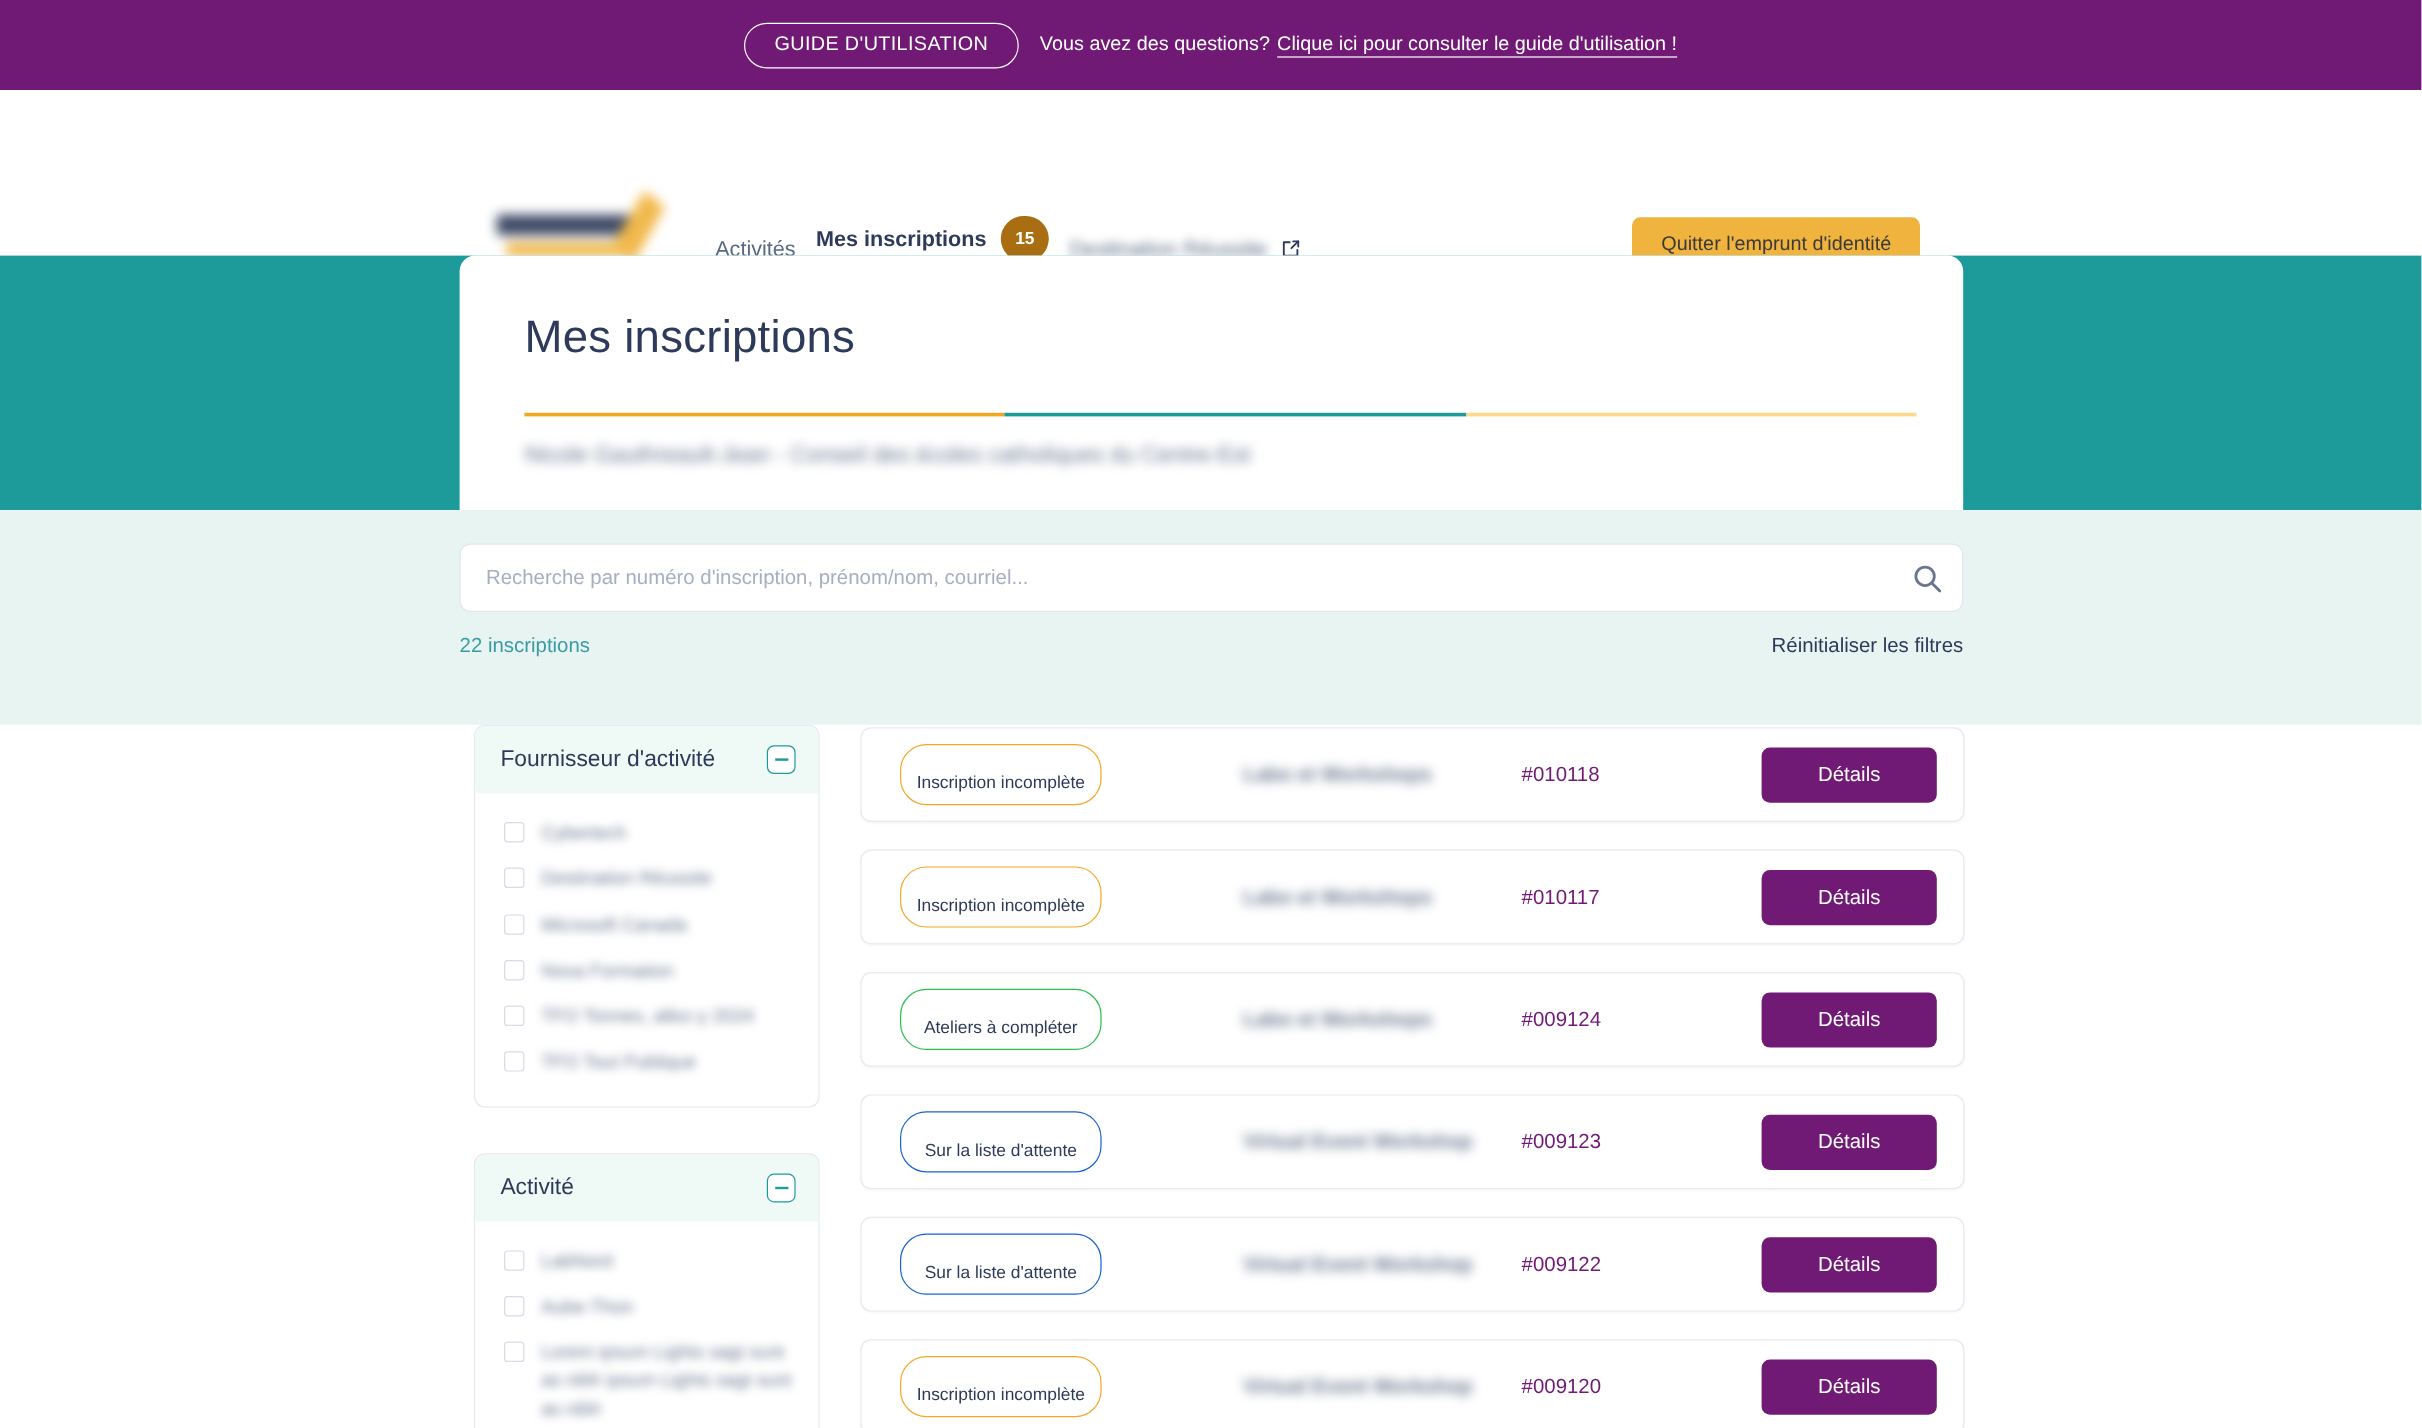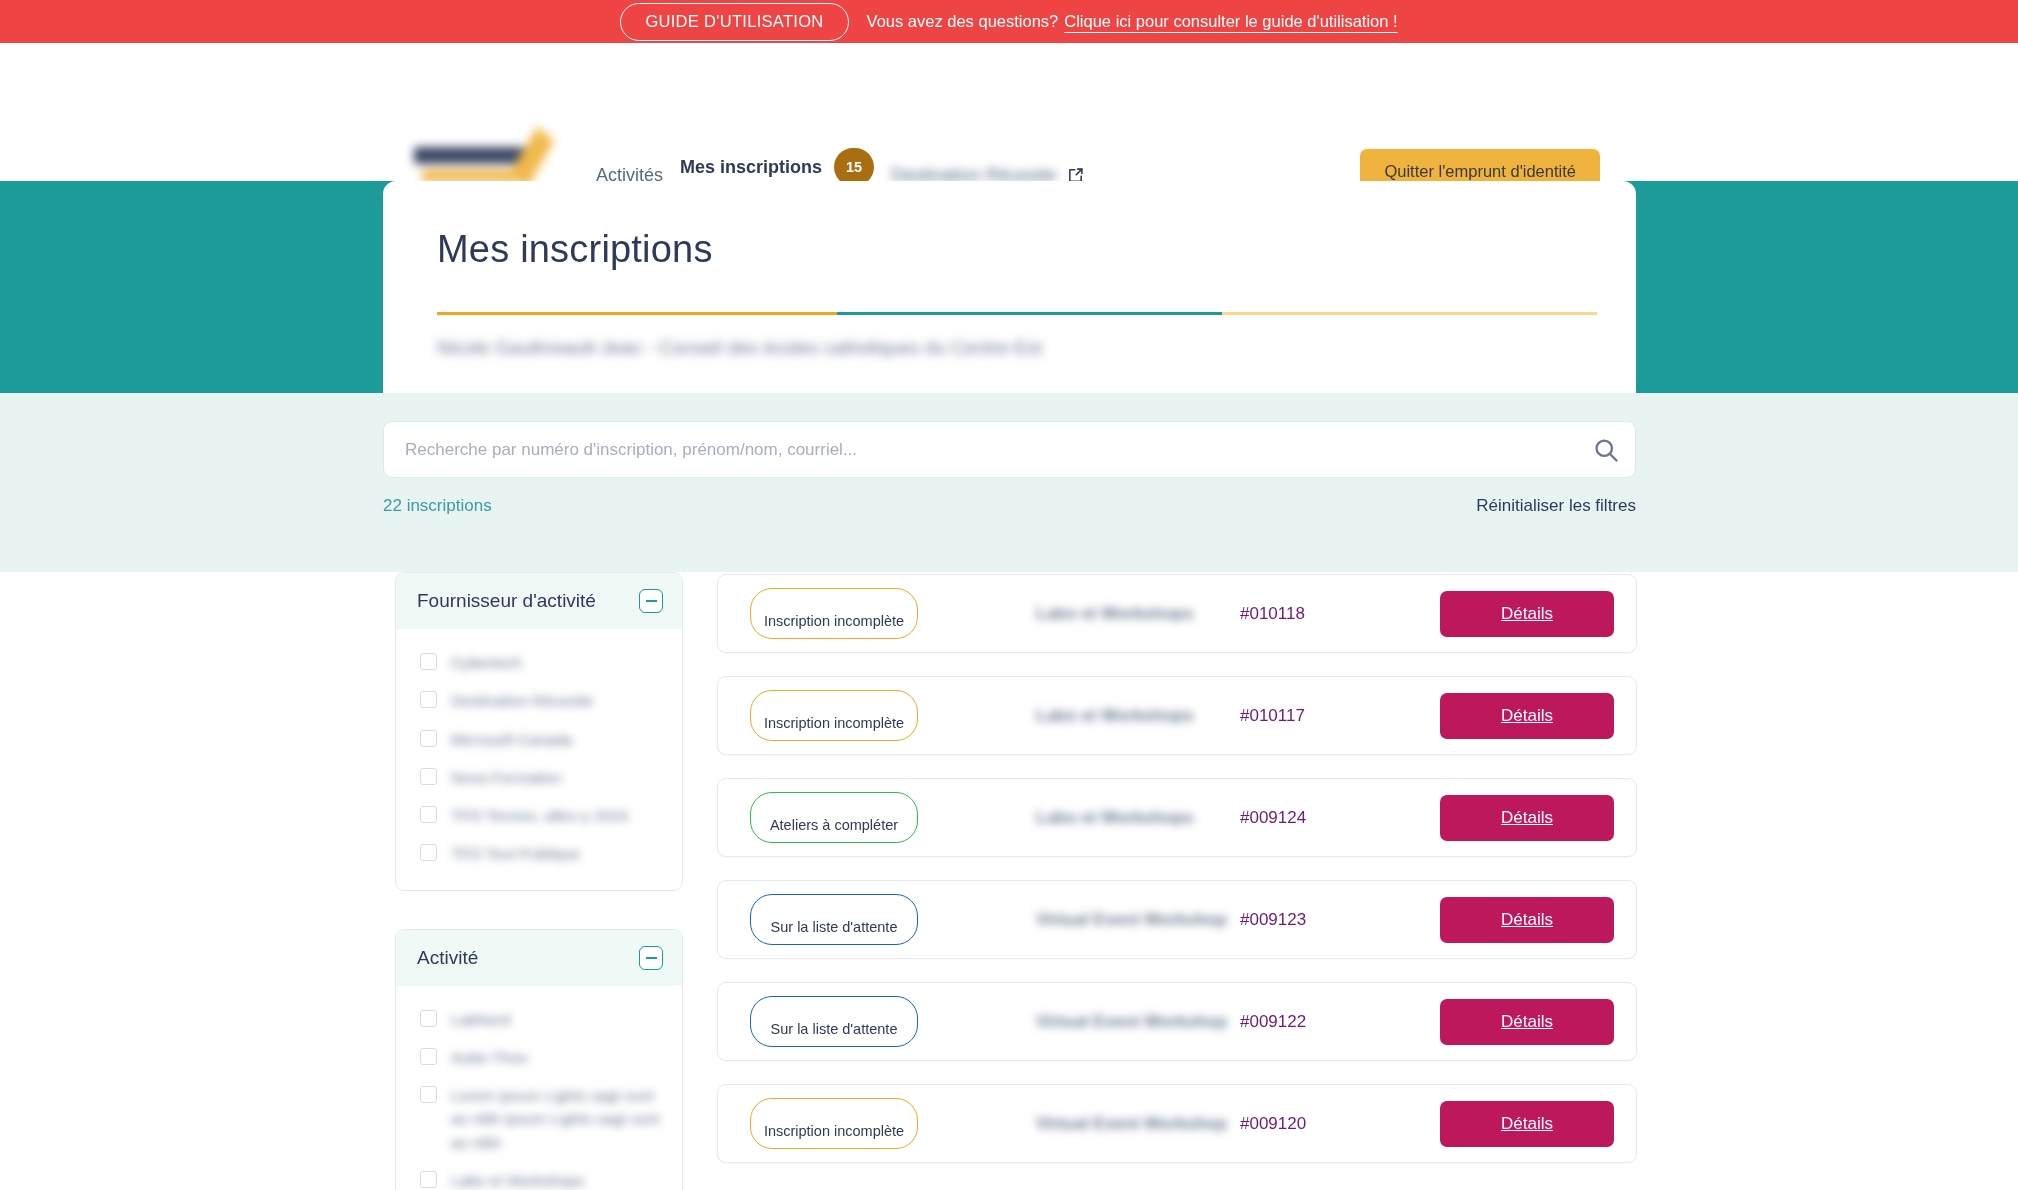--- a/index.html
+++ b/index.html
@@ -13,22 +13,22 @@
 
   body {
     font-family: "Liberation Sans", sans-serif;
     background: #ffffff;
     color: #2e3a59;
     -webkit-font-smoothing: antialiased;
   }
 
   
   .guide-banner {
-    height: 43px;
-    background: #ef4444;
+    height: 75px;
+    background: #701a75;
     display: flex;
     align-items: center;
     justify-content: center;
     gap: 18px;
     position: relative;
   }
   .guide-pill {
     border: 1.6px solid #ffffff;
     border-radius: 40px;
     color: #ffffff;
@@ -369,30 +369,29 @@
     white-space: nowrap;
   }
   .insc-num {
     flex: 0 0 auto;
     width: 200px;
     font-size: 17px;
     color: #701a75;
   }
   .details-btn {
     flex: 0 0 auto;
-    width: 174px;
+    width: 146px;
     height: 46px;
-    background: #be185d;
+    background: #701a75;
     color: #ffffff;
     border: none;
     border-radius: 7px;
     font-family: inherit;
     font-size: 17px;
     cursor: pointer;
-    text-decoration: underline;
   }
 </style>
 </head>
 <body>
 
 <div class="guide-banner">
   <button class="guide-pill">GUIDE D'UTILISATION</button>
   <div class="guide-text">
     <span>Vous avez des questions?</span>
     <a class="guide-link">Clique ici pour consulter le guide d'utilisation !</a>

